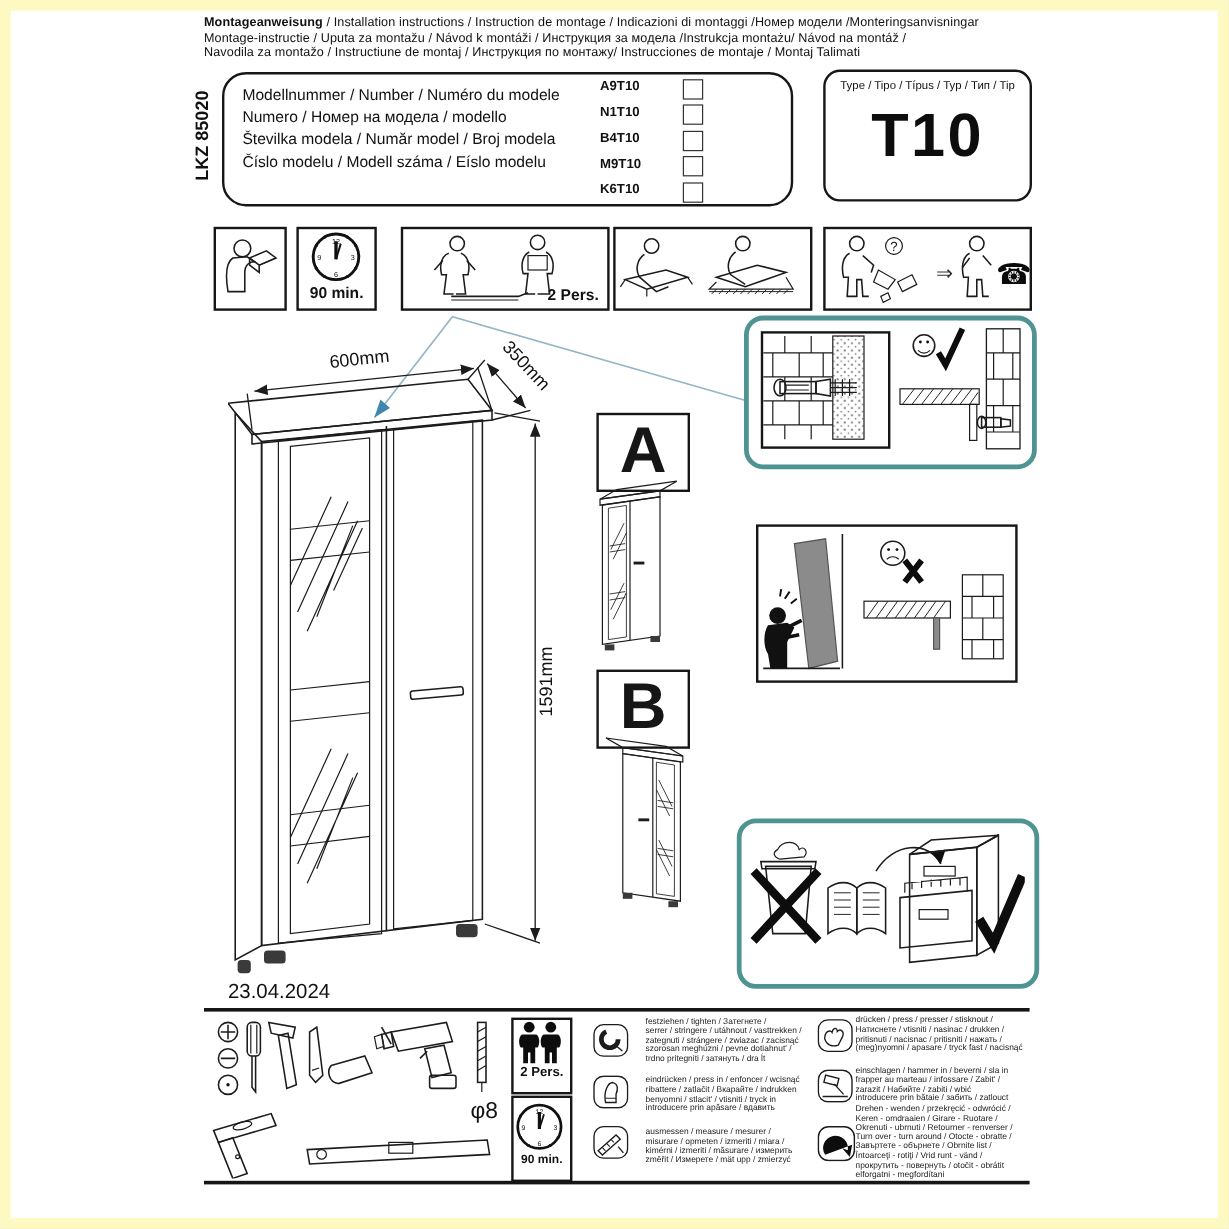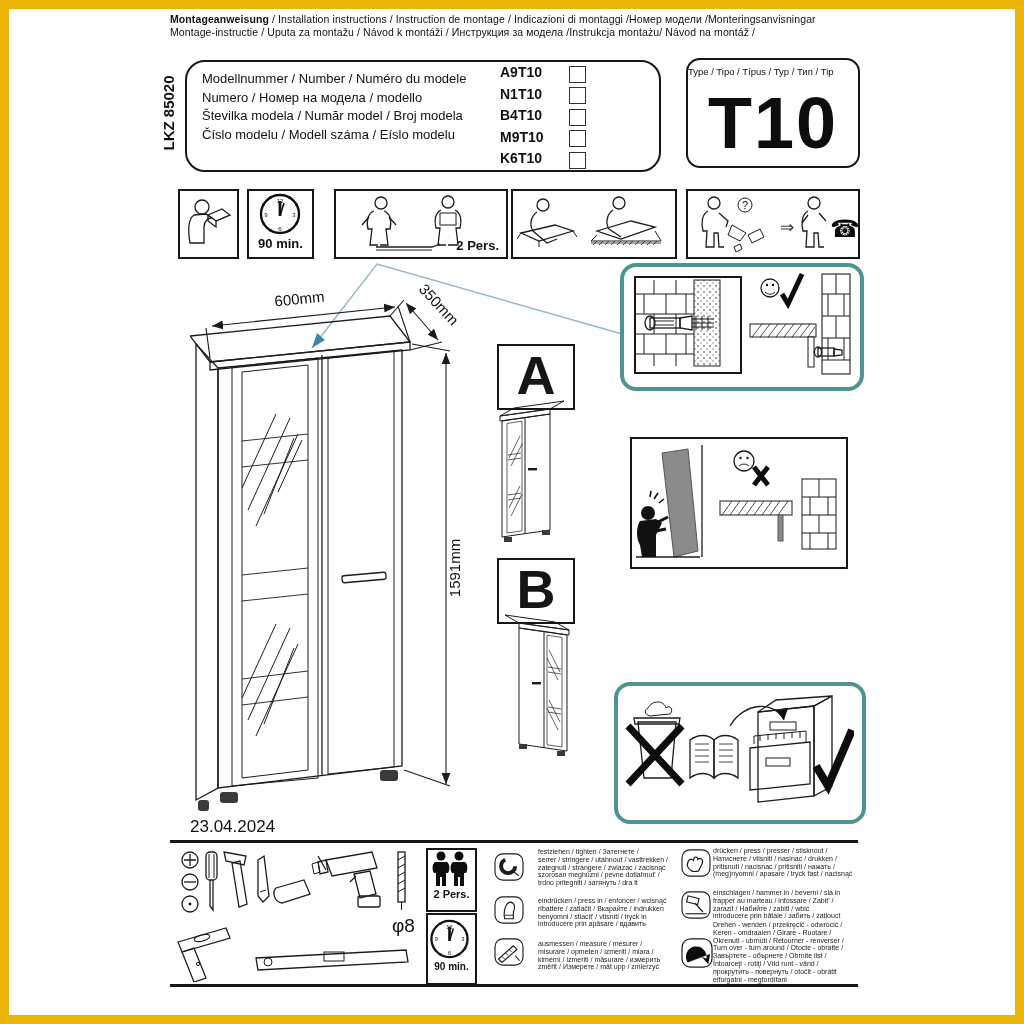--- a/index.html
+++ b/index.html
@@ -1,29 +1,29 @@
 <!DOCTYPE html>
 <html><head>
 <meta charset="utf-8">
 <style>
   html,body{margin:0;padding:0;}
   body{font-family:"Liberation Sans", sans-serif; background:#d8d8d6;}
-  #frame{position:relative;width:1024px;height:1024px;background:#eab308;overflow:hidden;}
+  #frame{position:relative;width:1024px;height:1024px;background:#fef9c3;overflow:hidden;}
   #sheet{position:absolute;inset:9px;background:#ffffff;}
   .abs{position:absolute;}
   .hdr{font-size:10.5px;line-height:12.5px;color:#111;letter-spacing:0.1px;}
   .hdr b{font-weight:bold;}
   .rbox{border:2.5px solid #161616;border-radius:20px;background:#fff;}
   .sqbox{border:2px solid #161616;background:#fff;}
   .vert{transform:rotate(-90deg);transform-origin:center;font-weight:bold;font-size:15px;color:#111;text-align:center;white-space:nowrap;}
   .mlabel{font-size:13px;line-height:18.5px;color:#111;}
-  .mcode{font-size:14px;font-weight:bold;color:#111;line-height:21.5px;}
+  .mcode{font-size:11px;font-weight:bold;color:#111;line-height:21.5px;}
   .chk{width:15px;height:15px;border:1.6px solid #333;background:#fff;display:block;}
-  .typelabel{font-size:9.5px;color:#111;text-align:left;}
-  .typeval{font-size:72px;font-weight:bold;color:#0d0d0d;text-align:center;letter-spacing:2px;line-height:1;}
+  .typelabel{font-size:9.5px;color:#111;text-align:center;}
+  .typeval{font-size:51px;font-weight:bold;color:#0d0d0d;text-align:center;letter-spacing:2px;line-height:1;}
   .pict{border:2px solid #161616;background:#fff;}
   .pictlabel{font-weight:bold;font-size:13px;color:#111;}
   .bigletter{font-size:54px;font-weight:bold;color:#161616;text-align:center;line-height:58px;}
   .tealbox{border:4px solid #4f9492;border-radius:16px;background:#fff;}
   .datetxt{font-size:17px;color:#111;}
   .rule{background:#161616;}
   .instx{font-size:7px;line-height:7.8px;color:#222;white-space:pre-line;}
   .ftr{font-size:16px;font-weight:bold;color:#111;text-align:center;margin-top:48px;}
   .minilbl{font-size:11px;font-weight:bold;color:#111;text-align:center;}
   svg{display:block;}
@@ -34,20 +34,21 @@
 </style>
 </head>
 <body>
 
 <div id="frame">
   <div id="sheet"></div>
 
   <div class="abs hdr" style="left:170px;top:13px;width:698px;">
     <div><b>Montageanweisung</b><span> / Installation instructions / Instruction de montage / Indicazioni di montaggi /Номер модели /Monteringsanvisningar</span></div>
     <div>Montage-instructie / Uputa za montažu / Návod k montáži / Инструкция за модела /Instrukcja montażu/ Návod na montáž /</div>
+    <div>Navodila za montažo / Instructiune de montaj / Инструкция по монтажу/ Instrucciones de montaje / Montaj Talimati</div>
   </div>
 
   <div class="abs vert" style="left:113px;top:105px;width:110px;height:16px;">LKZ 85020</div>
 
   <div class="abs rbox" style="left:185px;top:60px;width:472px;height:108px;"></div>
   <div class="abs" style="left:202px;top:70px;width:295px;">
     <div class="mlabel">Modellnummer / Number / Numéro du modele</div>
     <div class="mlabel">Numero /  Номер на модела / modello</div>
     <div class="mlabel">Številka modela / Număr model / Broj modela</div>
     <div class="mlabel">Číslo modelu / Modell száma / Eíslo modelu</div>

